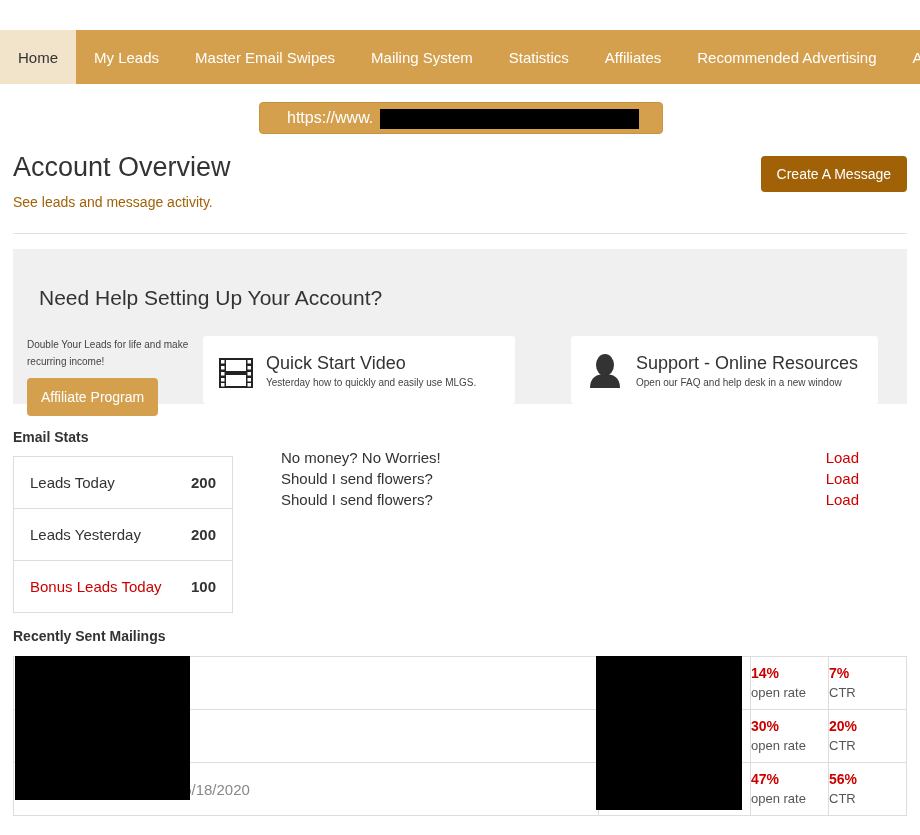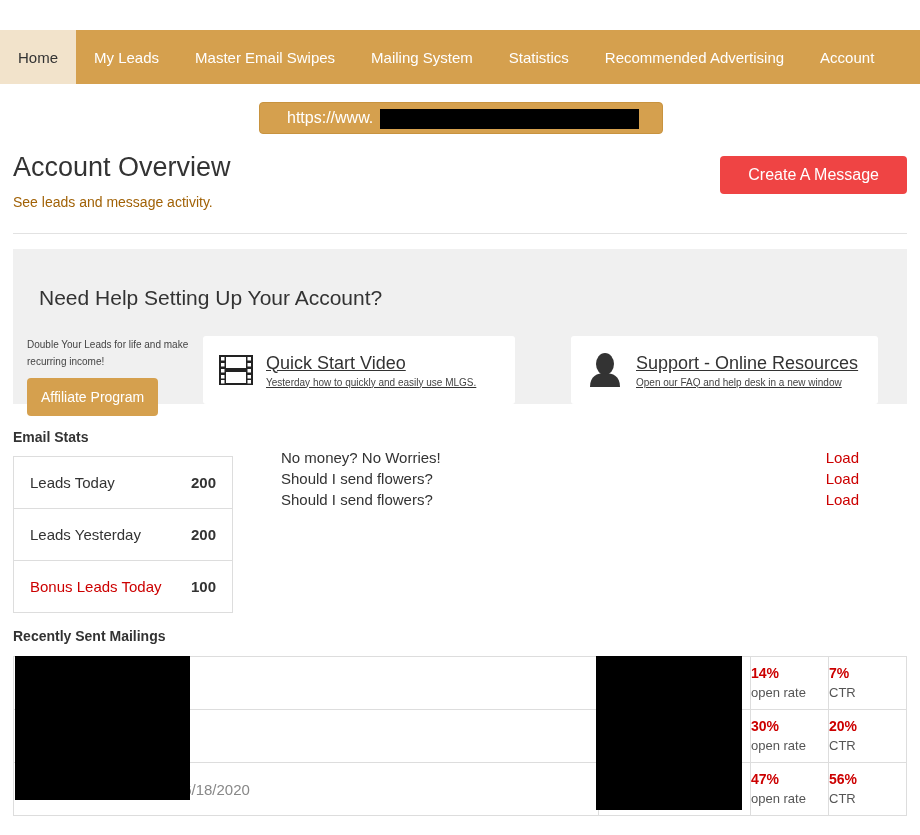--- a/index.html
+++ b/index.html
@@ -75,26 +75,26 @@
     line-height: 34px;
   }
   .page-sub {
     font-size: 14px;
     color: #a16207;
     margin: 10px 0 0 0;
   }
   .btn-primary {
     position: absolute;
     top: 156px; right: 13px;
-    background: #ef4444;
+    background: #a16207;
     color: #ffffff;
     border: none;
     border-radius: 4px;
-    padding: 10px 28px;
-    font-size: 16px;
+    padding: 10px 16px;
+    font-size: 14px;
     font-family: "Liberation Sans", sans-serif;
     cursor: pointer;
   }
   .divider {
     position: absolute;
     top: 233px; left: 13px;
     width: 894px;
     height: 1px;
     background: #e2e2e2;
   }
@@ -137,24 +137,23 @@
     padding: 11px 14px;
     font-size: 14px;
     font-family: "Liberation Sans", sans-serif;
     cursor: pointer;
   }
   .card {
     background: #ffffff;
     border-radius: 3px;
     height: 68px;
     display: flex;
-    align-items: center;
+    align-items: flex-end;
     padding: 16px 16px;
     gap: 13px;
-    text-decoration: underline;
   }
   .card-video { flex: 0 0 312px; }
   .card-support { flex: 0 0 307px; margin-left: 42px; }
   .card-title {
     font-size: 18px;
     color: #333333;
     line-height: 21px;
   }
   .card-desc {
     font-size: 10px;
@@ -272,20 +271,23 @@
     <span>My Leads</span>
   </div>
   <div class="nav-item">
     <span>Master Email Swipes</span>
   </div>
   <div class="nav-item">
     <span>Mailing System</span>
   </div>
   <div class="nav-item">
     <span>Statistics</span>
+  </div>
+  <div class="nav-item">
+    <span>Affiliates</span>
   </div>
   <div class="nav-item">
     <span>Recommended Advertising</span>
   </div>
   <div class="nav-item">
     <span>Account</span>
 
   </div>
 </div>
 

